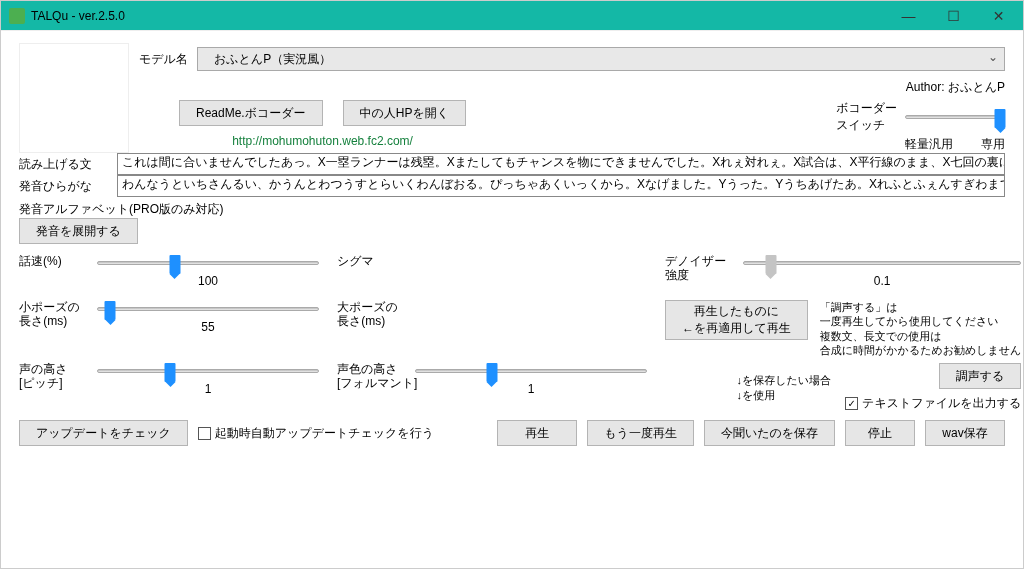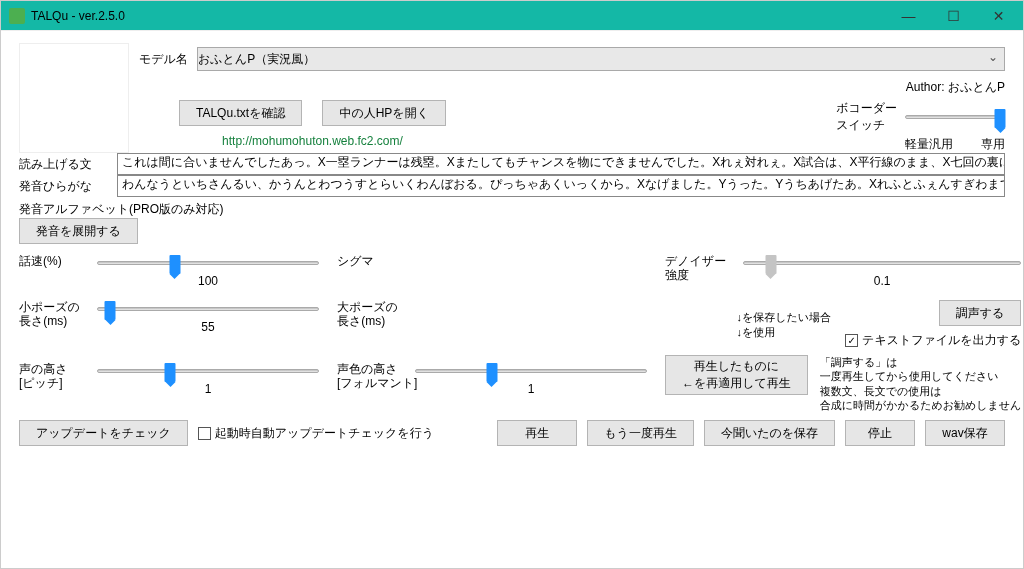--- a/index.html
+++ b/index.html
@@ -11,21 +11,21 @@
 .titlebar .title { flex: 1; font-size: 12px; }
 .titlebar .winbtn { width: 45px; height: 28px; display: flex; align-items: center; justify-content: center; font-size: 14px; color: #333; }
 
 .content { flex: 1; padding: 12px 18px; display: flex; flex-direction: column; position: relative; }
 
 .top-row { display: flex; align-items: flex-start; gap: 10px; }
 .placeholder-box { width: 110px; height: 110px; background: #fff; border: 1px solid #eee; }
 
 .model-row { display: flex; align-items: center; gap: 8px; margin-top: 4px; }
 .model-row label { width: 50px; }
-.select { flex: 1; height: 24px; border: 1px solid #a9a9a9; background: #e8e8e8; display: flex; align-items: center; padding: 0 0; font-size: 12px; position: relative; }
+.select { flex: 1; height: 24px; border: 1px solid #a9a9a9; background: #e8e8e8; display: flex; align-items: center; padding: 0 16px; font-size: 12px; position: relative; }
 .select::after { content: "⌄"; position: absolute; right: 6px; top: 2px; color: #555; }
 
 .author-row { text-align: right; margin-top: 4px; font-size: 12px; }
 .btn { height: 26px; padding: 0 16px; background: #e6e6e6; border: 1px solid #b4b4b4; font-size: 12px; display: inline-flex; align-items: center; justify-content: center; cursor: pointer; }
 
 .url-text { font-size: 12px; color: #15803d; margin-top: 4px; }
 
 .vocoder-area { display: flex; flex-direction: column; align-items: flex-end; gap: 2px; margin-left: auto; }
 .vocoder-row { display: flex; align-items: center; gap: 8px; }
 .vocoder-labels { display: flex; gap: 28px; margin-left: 50px; }
@@ -78,21 +78,21 @@
           <label>モデル名</label>
           <div class="select">
             <span>おふとんP（実況風）</span>
           </div>
         </div>
         <div class="author-row">Author: おふとんP</div>
 
         <div style="display:flex; align-items:flex-start; gap:20px;">
           <div style="display:flex; flex-direction:column; align-items:center; gap:4px; margin-left:40px;">
             <div style="display:flex; gap:20px;">
-              <div class="btn">TALQu.txtを確認</div>
+              <div class="btn">ReadMe.ボコーダー</div>
               <div class="btn">中の人HPを開く</div>
             </div>
             <div class="url-text">http://mohumohuton.web.fc2.com/</div>
           </div>
           <div class="vocoder-area" style="margin-left:auto;">
             <div class="vocoder-row">
               <div style="font-size:12px; white-space:pre; text-align:left;">ボコーダー
 スイッチ</div>
               <div class="slider-track" style="width:100px;">
                 <div class="rail"></div>
@@ -160,39 +160,39 @@
               <div class="thumb" style="left:6%;"></div>
             </div>
           <div class="slider-val">55</div>
         </div>
       </div>
       <div class="slider-group">
         <div class="slabel" style="white-space:pre;">大ポーズの
 長さ(ms)</div>
       </div>
       <div style="grid-column:3; grid-row:2 / span 2; display:flex; flex-direction:column; align-items:flex-end; gap:6px;">
+        <div style="display:flex; gap:12px; align-items:flex-start;">
+          <div class="btn" style="height:40px; white-space:pre; text-align:center;">再生したものに
+←を再適用して再生</div>
+          <div class="note-text" style="white-space:pre;">「調声する」は
+一度再生してから使用してください
+複数文、長文での使用は
+合成に時間がかかるためお勧めしません</div>
+        </div>
         <div style="display:flex; gap:14px; align-items:center;">
           <div class="small-note" style="white-space:pre;">↓を保存したい場合
 ↓を使用</div>
           <div style="display:flex; flex-direction:column; gap:6px; align-items:flex-end;">
             <div class="btn">調声する</div>
             <div class="checkbox-row">
               <div class="checkbox">✓</div>
               <span>テキストファイルを出力する</span>
             </div>
           </div>
         </div>
-        <div style="display:flex; gap:12px; align-items:flex-start;">
-          <div class="btn" style="height:40px; white-space:pre; text-align:center;">再生したものに
-←を再適用して再生</div>
-          <div class="note-text" style="white-space:pre;">「調声する」は
-一度再生してから使用してください
-複数文、長文での使用は
-合成に時間がかかるためお勧めしません</div>
-        </div>
       </div>
 
       <div class="slider-group">
         <div class="slabel" style="white-space:pre;">声の高さ
 [ピッチ]</div>
         <div class="slider-wrap">
           <div class="slider-track">
               <div class="rail"></div>
               <div class="thumb" style="left:33%;"></div>
             </div>

